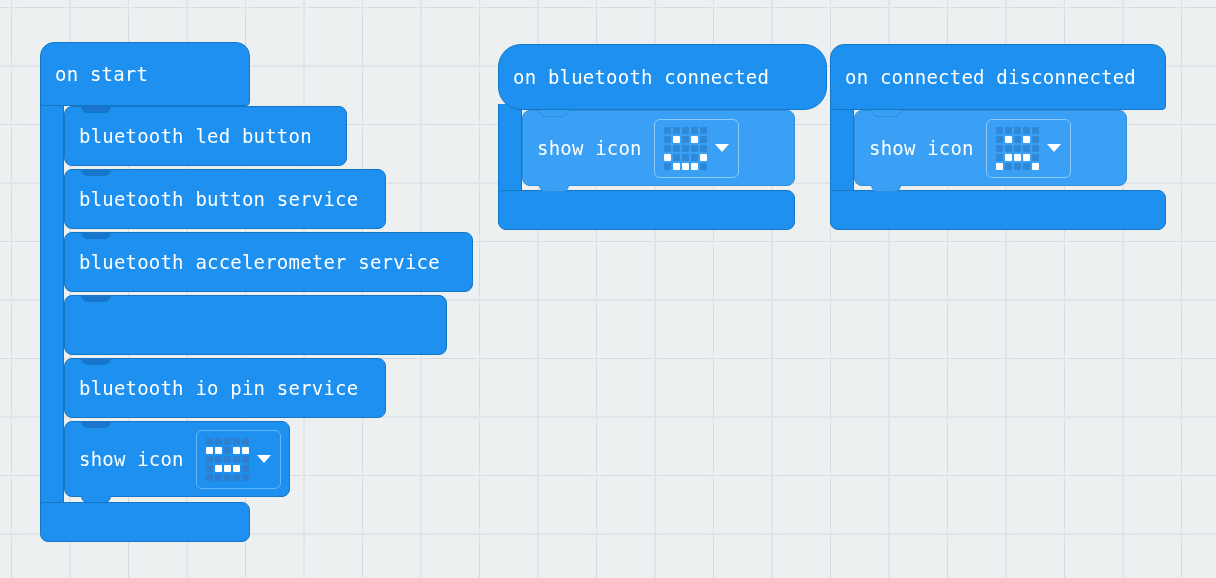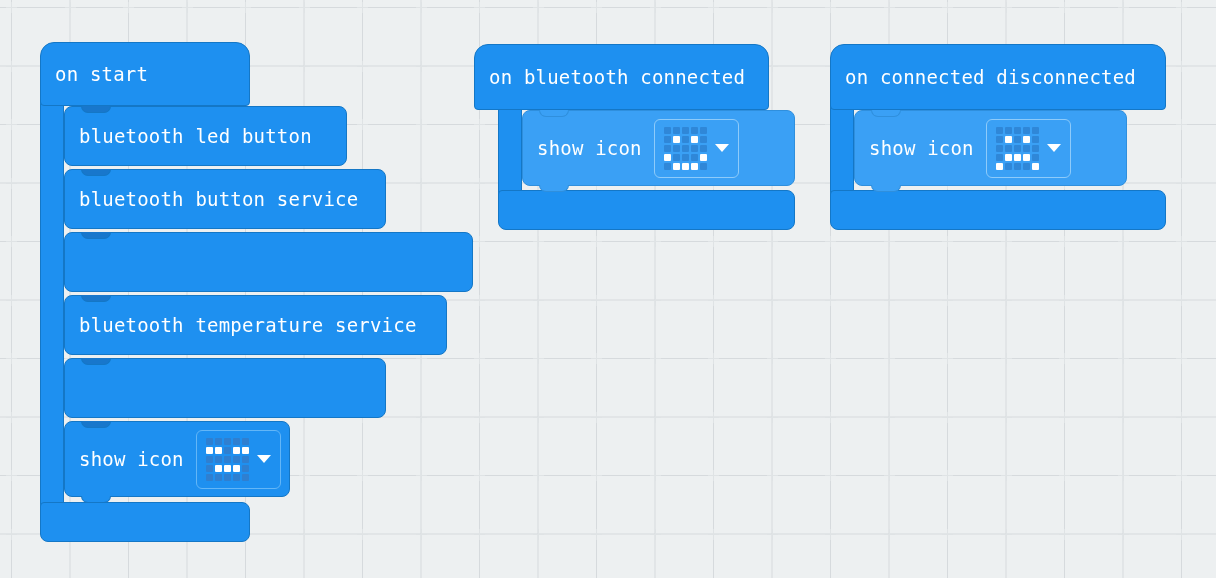--- a/index.html
+++ b/index.html
@@ -353,29 +353,30 @@
       <span class="blk-label">bluetooth led button</span>
     </div>
 
     <div class="blk stmt" style="left:64px; top:169px; width:322px; height:60px;">
       <span class="notch-top"></span>
       <span class="blk-label">bluetooth button service</span>
     </div>
 
     <div class="blk stmt" style="left:64px; top:232px; width:409px; height:60px;">
       <span class="notch-top"></span>
+      <span class="blk-label">bluetooth accelerometer service</span>
     </div>
 
     <div class="blk stmt" style="left:64px; top:295px; width:383px; height:60px;">
       <span class="notch-top"></span>
-      <span class="blk-label">bluetooth temperature service</span>
     </div>
 
     <div class="blk stmt" style="left:64px; top:358px; width:322px; height:60px;">
       <span class="notch-top"></span>
+      <span class="blk-label">bluetooth io pin service</span>
     </div>
 
     <div class="blk stmt" style="left:64px; top:421px; width:226px; height:76px;">
       <span class="notch-top"></span>
       <span class="notch-bottom"></span>
       <span class="blk-label">show icon</span>
       <span class="icon-field">
         <span class="led-grid">
             <span class="led"></span>
             <span class="led"></span>
@@ -406,21 +407,21 @@
         <span class="caret"></span>
       </span>
     </div>
   </div>
 
   <div>
 
     <div class="blk spine" style="left:498px; top:104px; width:24px; height:90px;"></div>
     <div class="blk foot" style="left:498px; top:190px; width:297px; height:40px;"></div>
 
-    <div class="blk hat" style="left:474px; top:44px; width:295px; height:66px;">
+    <div class="blk hat" style="left:498px; top:44px; width:329px; height:66px;border-radius:23px;">
       <span class="blk-label">on bluetooth connected</span>
     </div>
 
     <div class="blk stmt light" style="left:522px; top:110px; width:273px; height:76px;">
       <span class="notch-top"></span>
       <span class="notch-bottom"></span>
       <span class="blk-label">show icon</span>
       <span class="icon-field">
         <span class="led-grid">
             <span class="led"></span>

